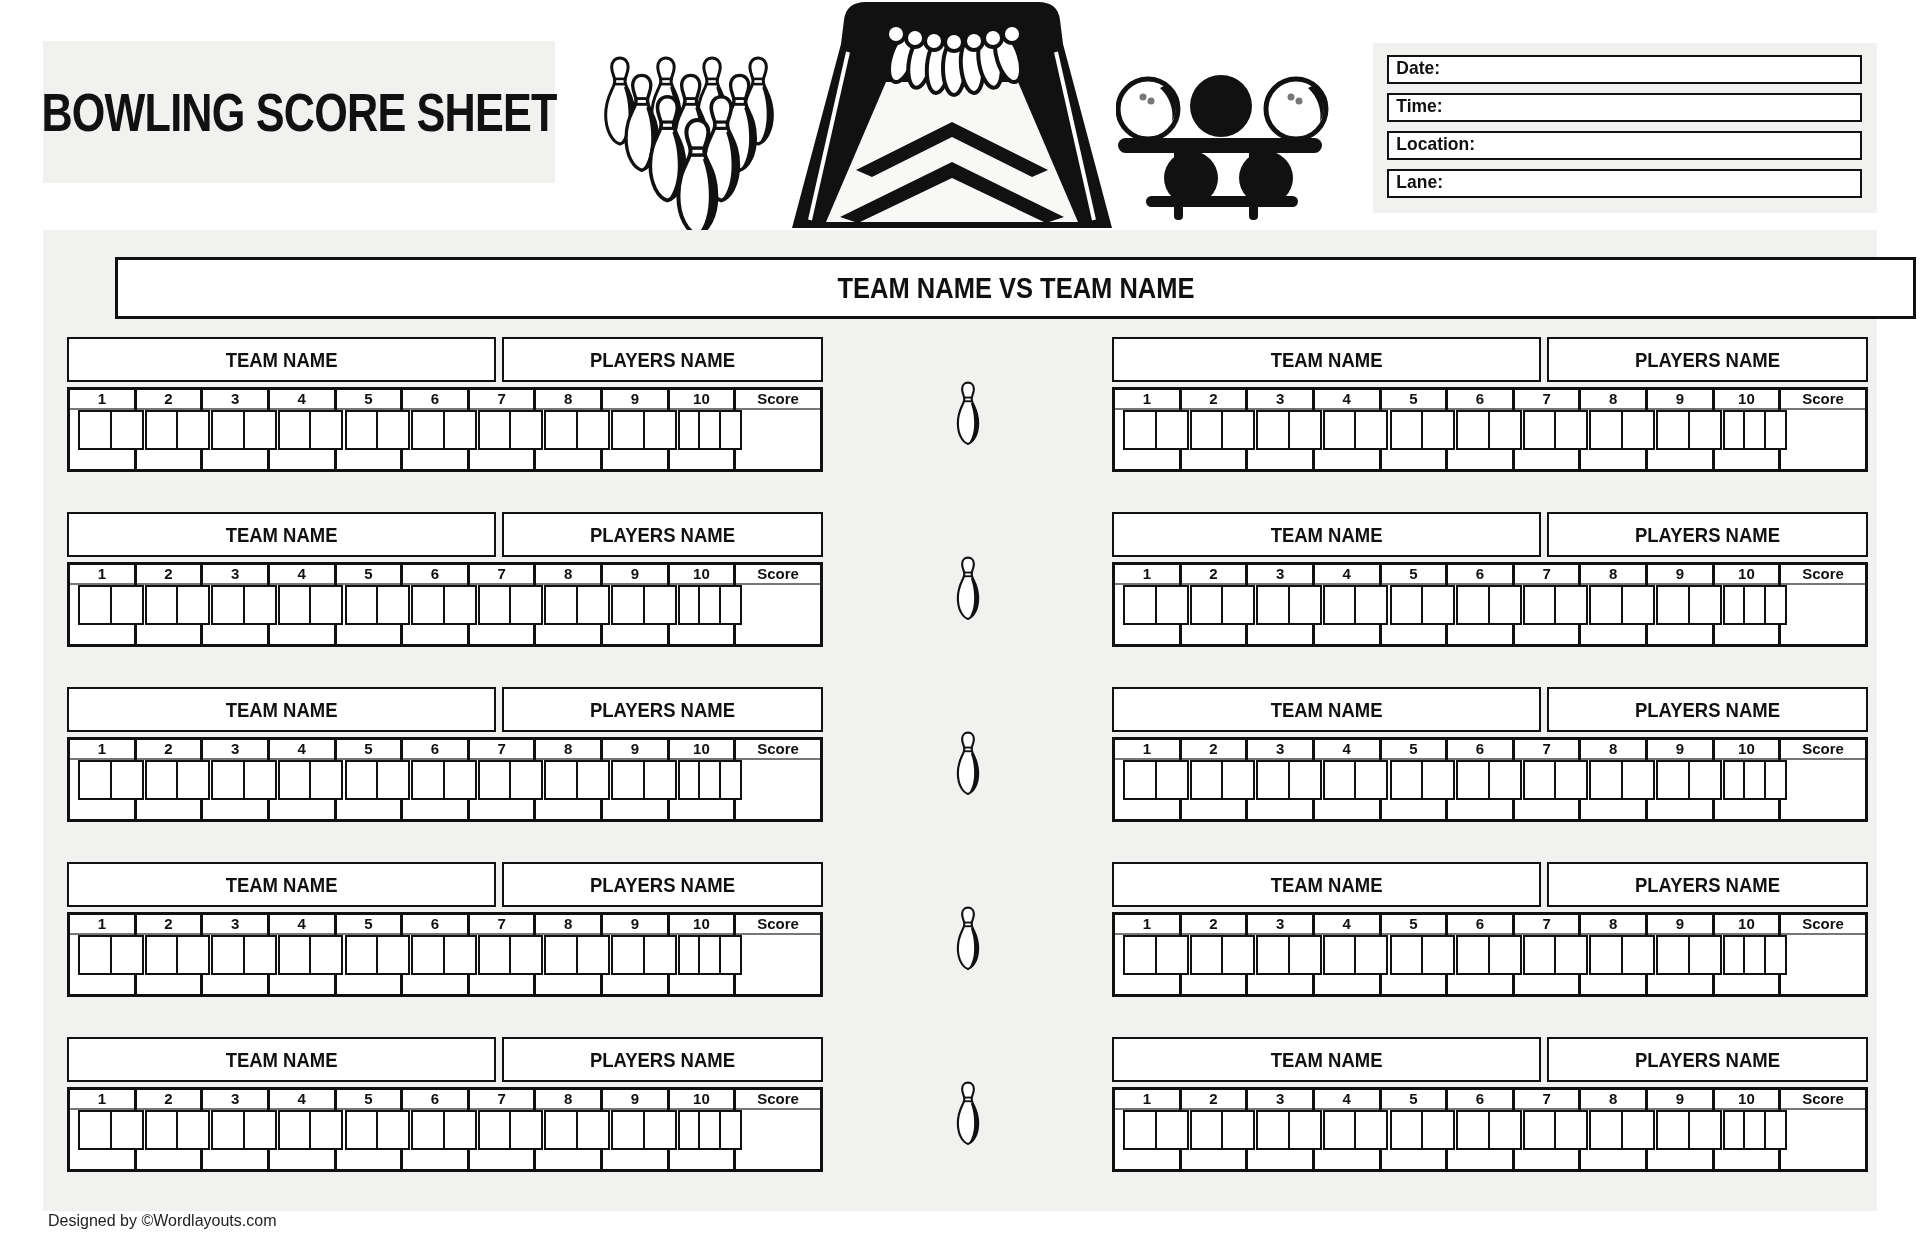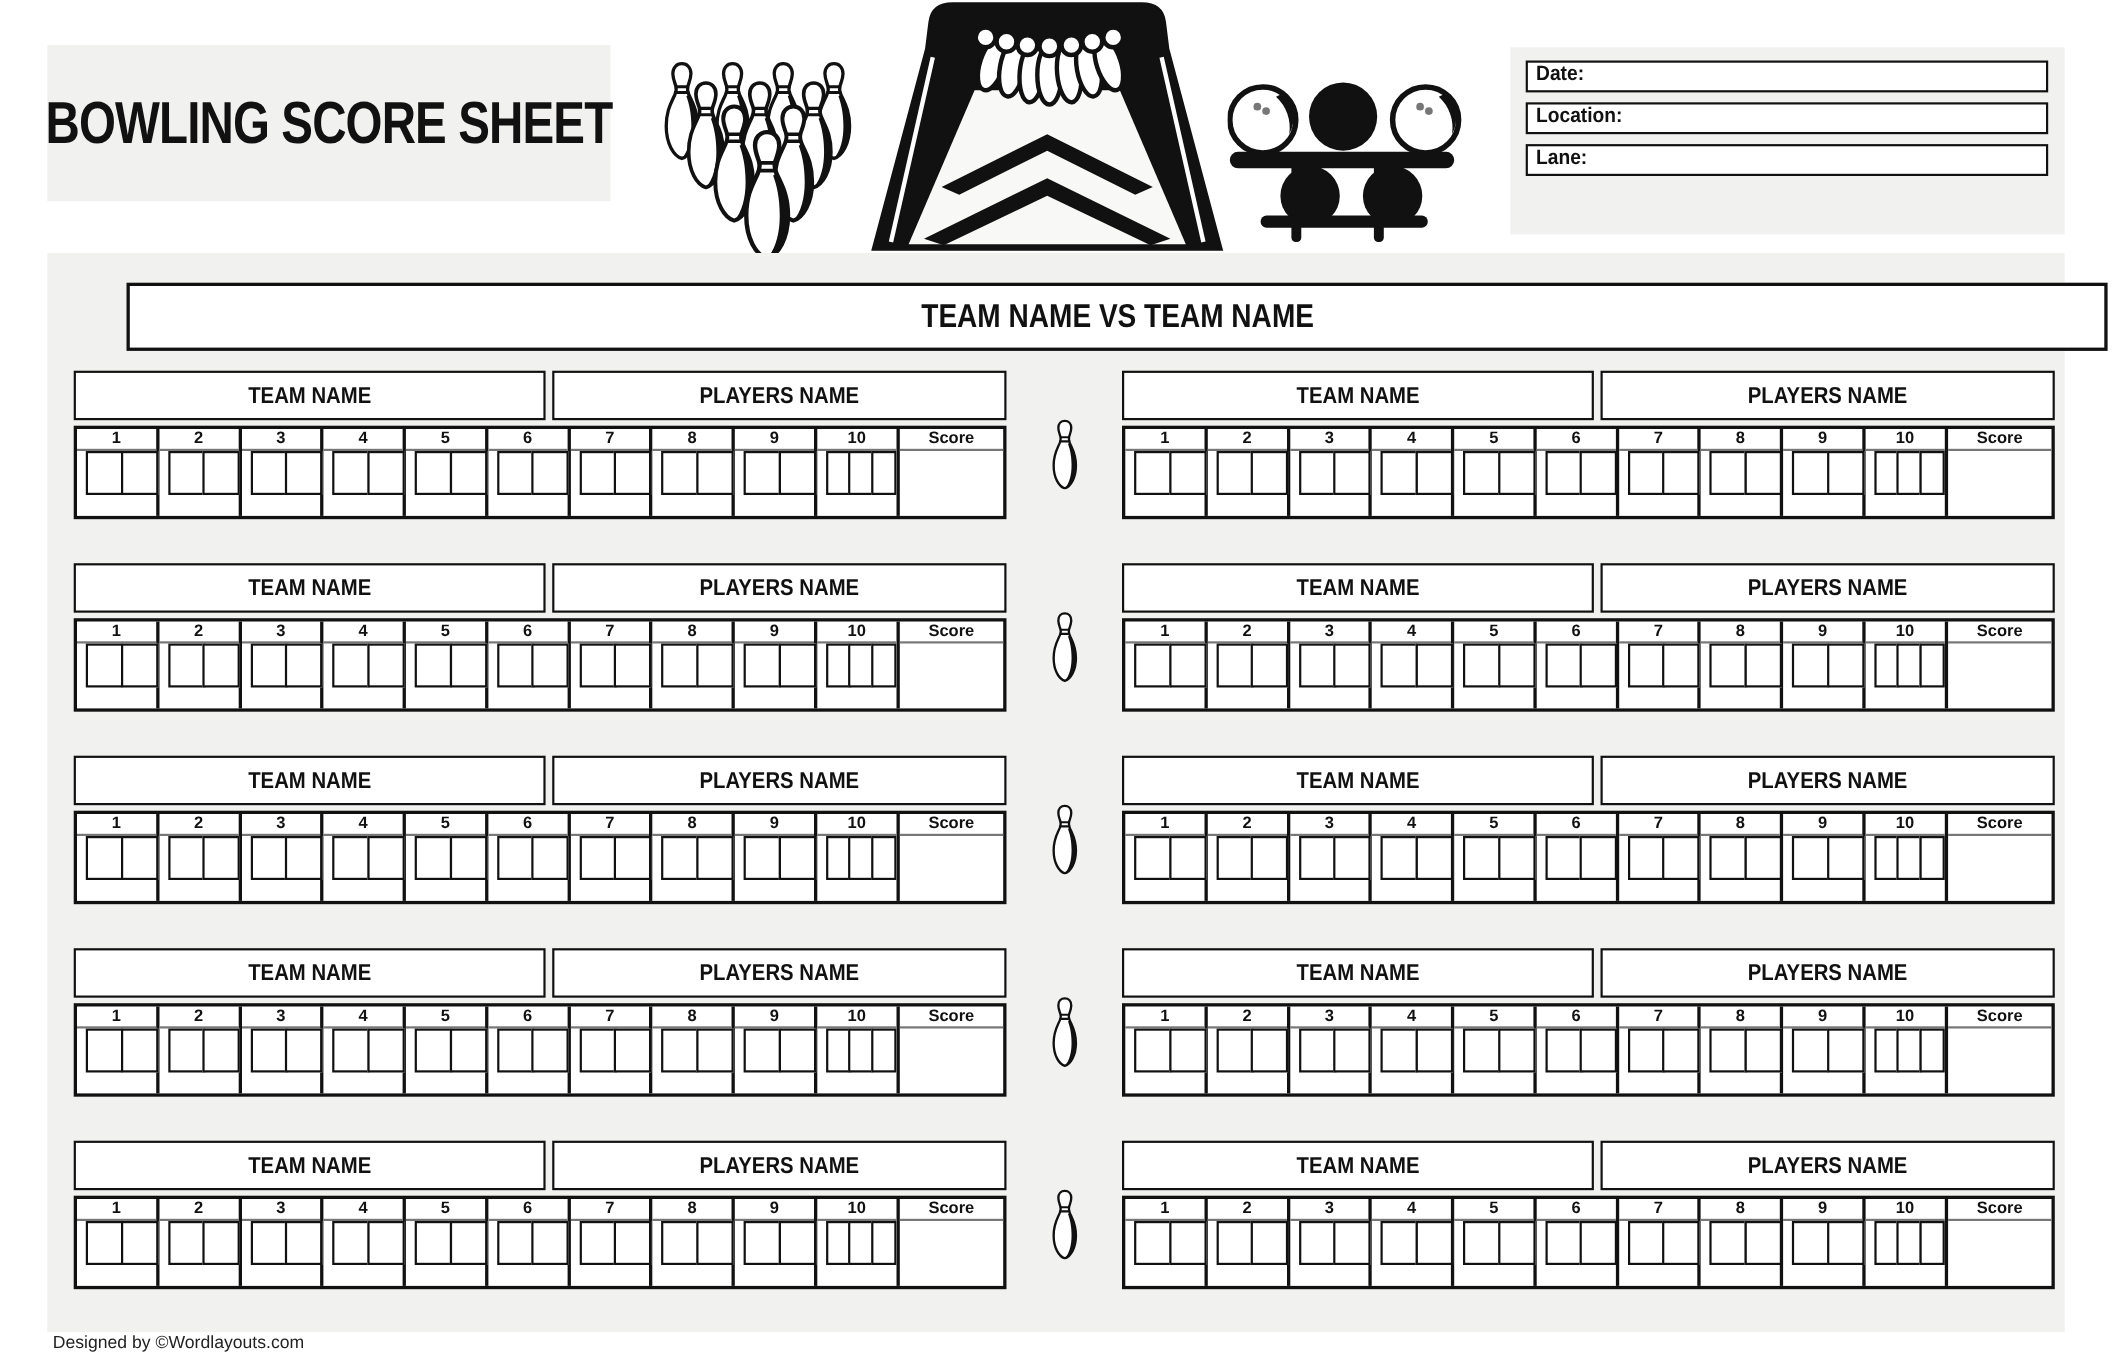--- a/index.html
+++ b/index.html
@@ -22,21 +22,21 @@
     box-sizing:border-box;display:flex;align-items:flex-start;}
   .info-field .lbl{font-size:19px;font-weight:bold;padding-left:8px;transform:scaleX(0.92);transform-origin:left center;}
 
   
   .sheet{left:43px;top:230px;width:1834px;height:981px;background:var(--panel,#f1f1f0);}
   .vs-bar{position:absolute;left:24px;top:27px;width:1801px;height:62px;background:#fff;
     border:3px solid #111;box-sizing:border-box;display:flex;align-items:center;justify-content:center;margin-left:48px;}
   .vs-bar span{font-size:30px;font-weight:bold;transform:scaleX(0.85);white-space:nowrap;}
 
   .srow{position:absolute;left:24px;width:1801px;height:135px;display:flex;}
-  .block{width:848px;height:135px;flex:none;}
+  .block{width:756px;height:135px;flex:none;}
   .spacer{flex:1;display:flex;align-items:flex-start;justify-content:center;}
   .spacer svg{margin-top:44px;}
 
   .bhead{display:flex;height:45px;}
   .hbox{background:#fff;border:2.5px solid #111;box-sizing:border-box;
     display:flex;align-items:center;justify-content:center;}
   .hbox.team{width:429px;margin-right:6px;}
   .hbox.players{flex:1;}
   .hbox span{font-size:21px;font-weight:bold;transform:scaleX(0.88);white-space:nowrap;}
 
@@ -131,20 +131,23 @@
     <circle cx="175" cy="37" r="3.5" fill="#777"></circle>
     <circle cx="183" cy="41" r="3.5" fill="#777"></circle>
   </g>
 </svg>
 
 <div class="abs info-panel">
   <div class="info-field">
     <span class="lbl">Date:</span>
   </div>
   <div class="info-field">
+    <span class="lbl">Time:</span>
+  </div>
+  <div class="info-field">
     <span class="lbl">Location:</span>
   </div>
   <div class="info-field">
     <span class="lbl">Lane:</span>
   </div>
 </div>
 
 <div class="abs sheet">
   <div class="vs-bar">
     <span>TEAM NAME VS TEAM NAME</span>

